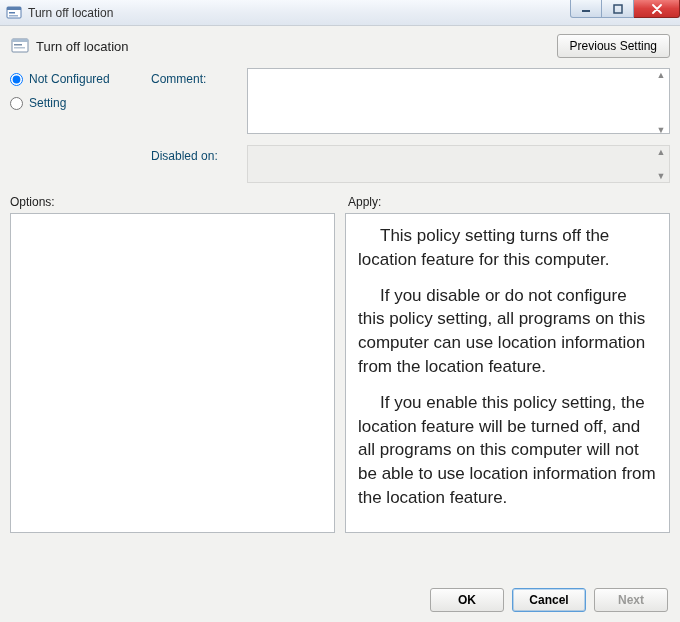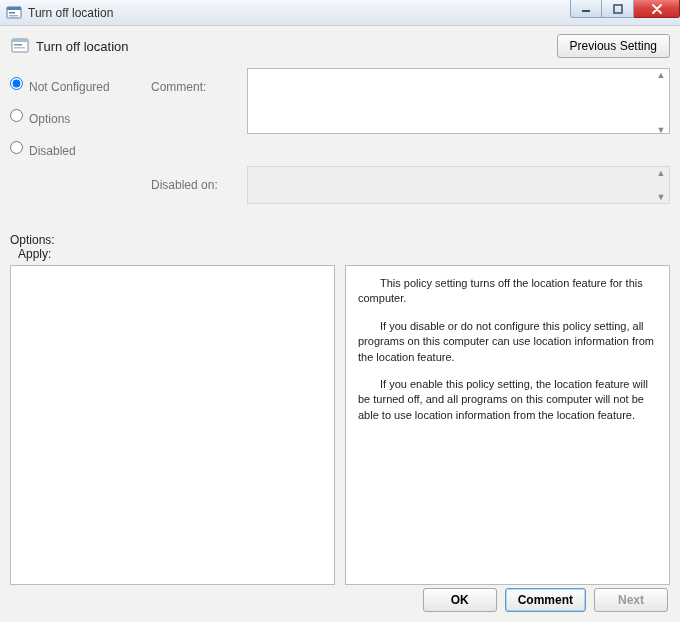--- a/index.html
+++ b/index.html
@@ -47,41 +47,41 @@
     border:1px solid #a8a8a6; border-radius:3px; cursor:default;
     display:inline-flex; align-items:center; justify-content:center;
   }
   .btn.default { border-color:#5b9dd9; box-shadow:0 0 0 1px rgba(91,157,217,.4) inset; }
   .btn.disabled { color:#9a9a98; }
 
   .top-grid { display:grid; grid-template-columns:135px 90px 1fr; column-gap:6px; row-gap:8px; align-items:start; }
   .radios { display:flex; flex-direction:column; gap:10px; padding-top:4px; }
   .radio-row { display:flex; align-items:center; gap:6px; }
   .radio-row input { margin:0; }
-  .label { color:#737373;margin-top:8px; }
+  .label { color:#0c4a6e; }
   .label.right { text-align:left; padding-top:4px; }
 
   .textarea-wrap { position:relative; }
   textarea.comment {
     width:100%; height:66px; resize:none;
     border:1px solid #b7bcc1; background:#fff; font-family:inherit; font-size:12px; padding:4px;
   }
   .scroll-arrows { position:absolute; right:2px; top:2px; bottom:2px; width:14px; display:flex; flex-direction:column; justify-content:space-between; pointer-events:none; }
   .scroll-arrows span { font-size:9px; color:#888; text-align:center; }
 
   .supported-box { height:38px; border:1px solid #d8d8d6; background:#eeeeec; position:relative; }
 
-  .section-labels { display:flex; margin-top:29px; margin-bottom:4px;flex-direction:column; }
+  .section-labels { display:flex; margin-top:12px; margin-bottom:4px; }
   .section-labels .left { width:50%; }
   .section-labels .right { width:50%; padding-left:8px; }
 
   .panels { display:flex; gap:10px; height:320px; }
   .panel {
     flex:1; border:1px solid #b7bcc1; background:#fff; padding:10px 12px; overflow:auto;
-    font-size:11px; line-height:1.4;
+    font-size:17px; line-height:1.4;
   }
   .panel p { margin:0 0 12px 0; text-indent:22px; }
 
   .footer { position:absolute; right:12px; bottom:10px; display:flex; gap:8px; }
   .footer .btn { min-width:74px;font-weight:bold; }
 </style>
 </head>
 <body>
 
 <div class="titlebar">
@@ -133,25 +133,21 @@
   </div>
 
   <div class="top-grid">
     <div class="radios">
       <label class="radio-row">
         <input type="radio" name="state" checked="" style="">
         <span class="label">Not Configured</span>
       </label>
       <label class="radio-row">
         <input type="radio" name="state" style="">
-        <span class="label">Options</span>
-      </label>
-      <label class="radio-row">
-        <input type="radio" name="state" style="">
-        <span class="label">Disabled</span>
+        <span class="label">Setting</span>
       </label>
     </div>
 
     <div class="label right">Comment:</div>
     <div class="textarea-wrap">
       <textarea class="comment" style=""></textarea>
       <div class="scroll-arrows">
         <span>▲</span>
         <span>▼</span>
       </div>
@@ -177,17 +173,17 @@
     <div class="panel"></div>
     <div class="panel">
       <p>This policy setting turns off the location feature for this computer.</p>
       <p>If you disable or do not configure this policy setting, all programs on this computer can use location information from the location feature.</p>
       <p>If you enable this policy setting, the location feature will be turned off, and all programs on this computer will not be able to use location information from the location feature.</p>
     </div>
   </div>
 
   <div class="footer">
     <button class="btn">OK</button>
-    <button class="btn default">Comment</button>
+    <button class="btn default">Cancel</button>
     <button class="btn disabled">Next</button>
   </div>
 
 </div>
 
 </body></html>

